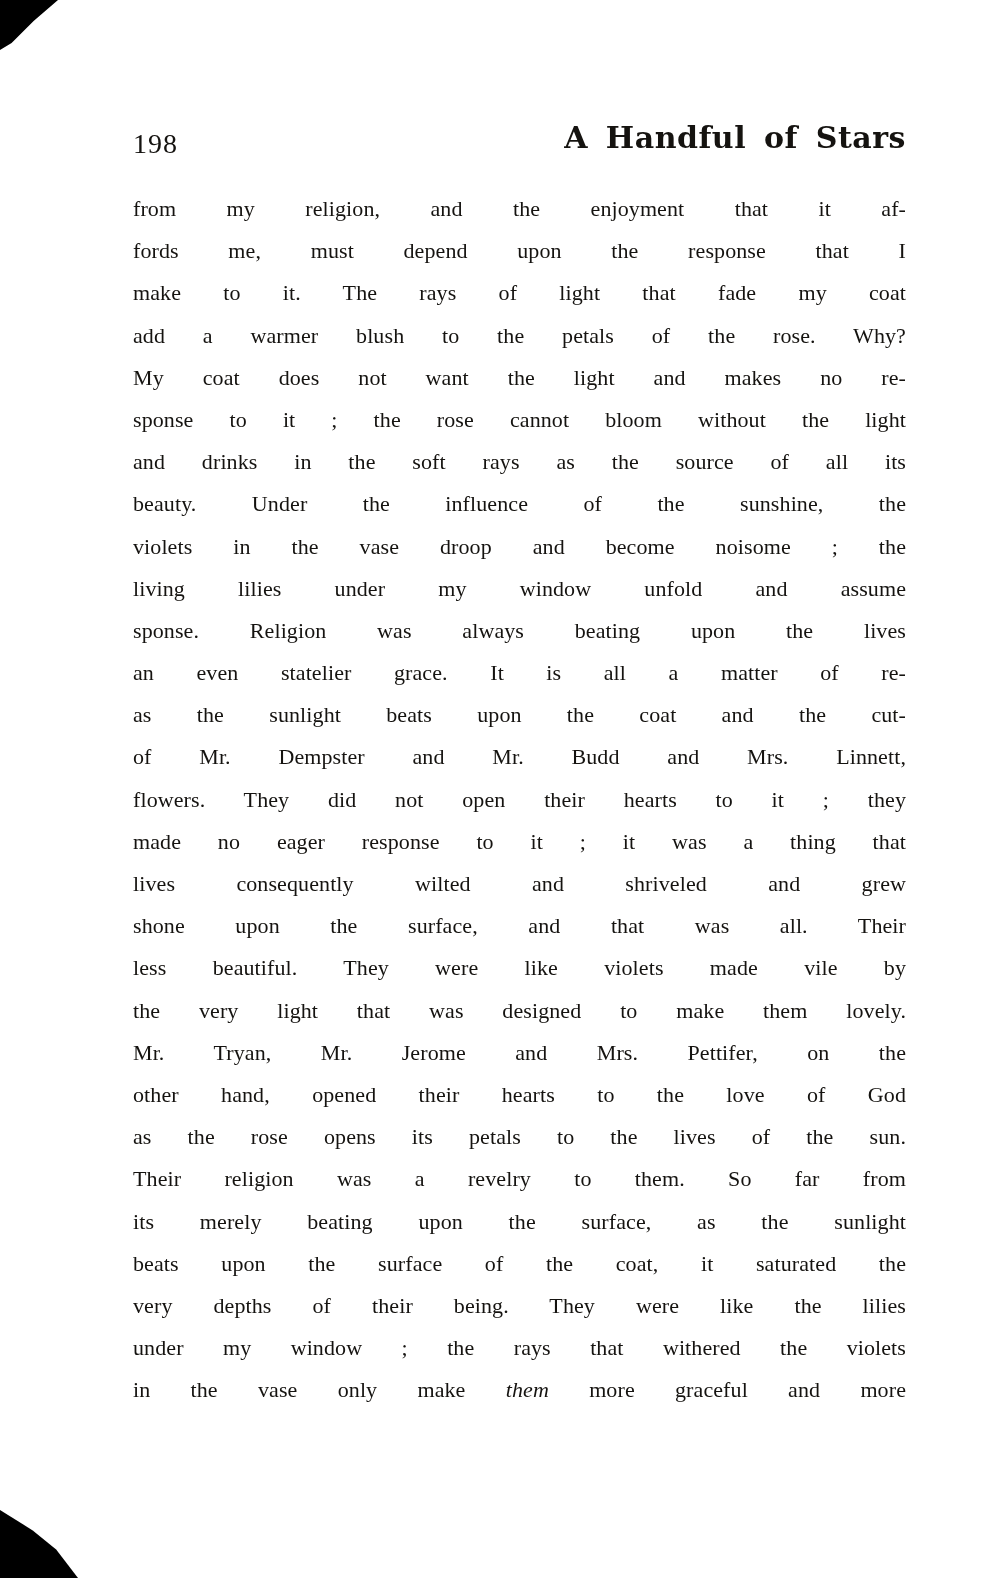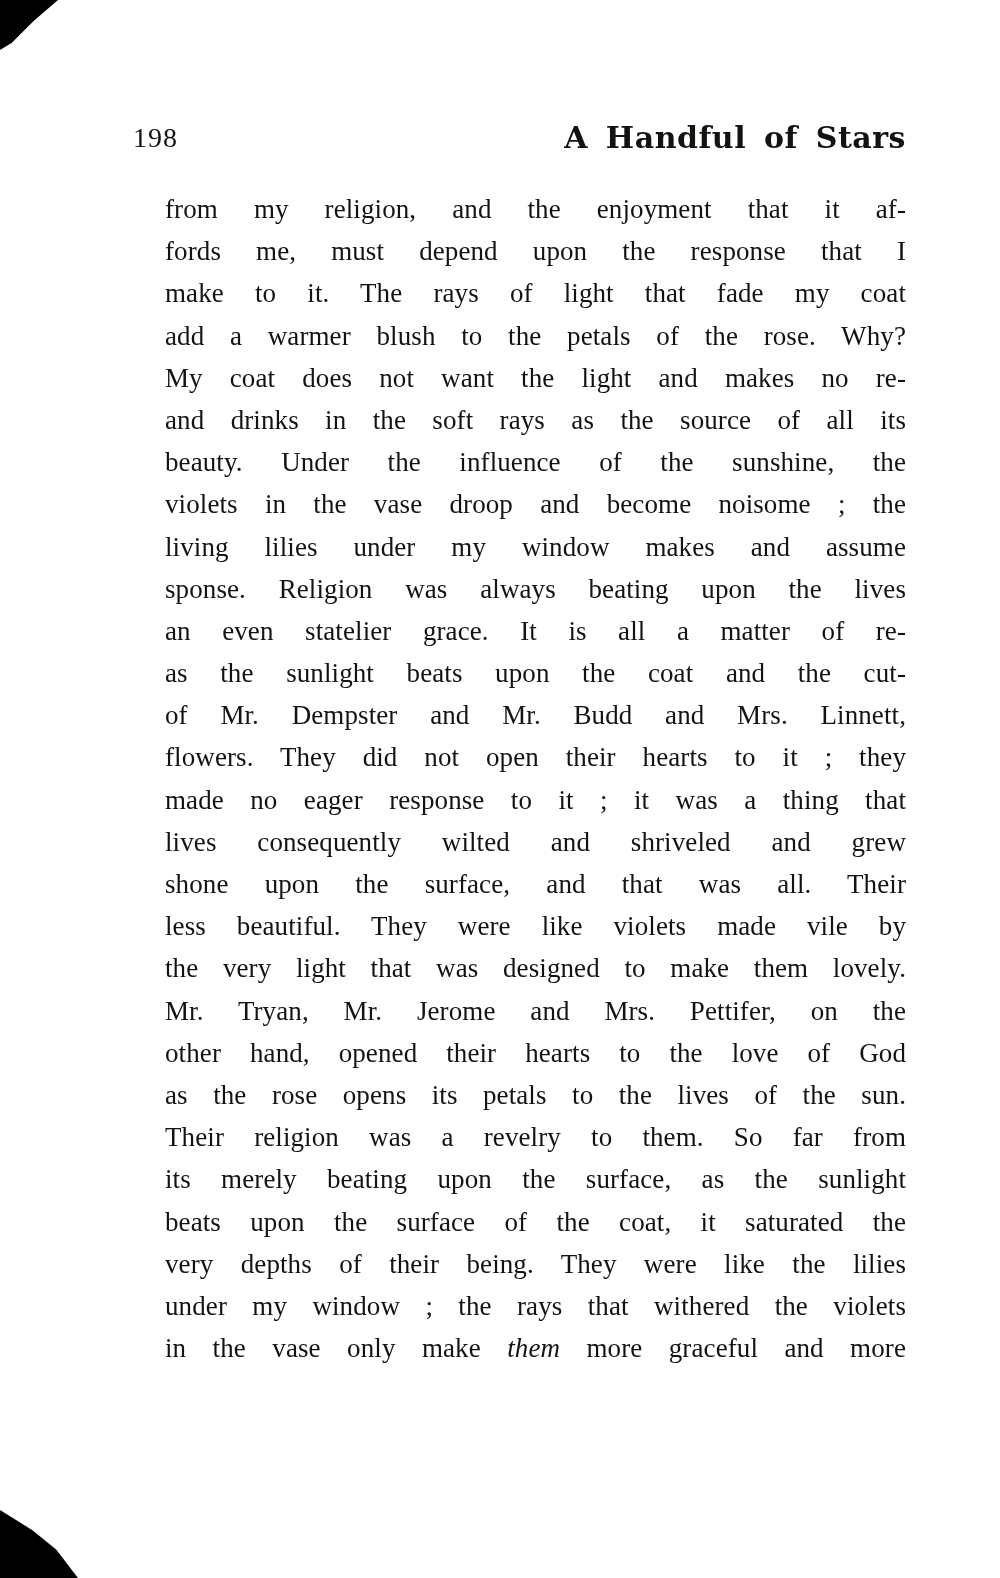--- a/index.html
+++ b/index.html
@@ -8,47 +8,46 @@
     position: relative;
     background: #ffffff;
     font-family: "Liberation Serif", "DejaVu Serif", serif;
     color: #151310;
     overflow: hidden;
   }
 
   
   .header { position: absolute; left: 133px; top: 120px; width: 773px; height: 42px; }
   .page-number {
-    position: absolute; left: 0; top: 2px;
+    position: absolute; left: 0; top: 8px;
     font-size: 28px; letter-spacing: 1px;
   }
   .running-title {
     position: absolute; left: 0; top: 0; width: 100%;
     text-align: right;
     font-family: "DejaVu Serif", serif;
     font-weight: bold;
     font-size: 30px;
     word-spacing: 7px;
     letter-spacing: 0.5px;
   }
 
   
   .body-text {
     position: absolute; left: 133px; top: 188px; width: 773px;
   }
   .line {
-    font-size: 27px;
+    font-size: 22px;
     line-height: 42.2px;
     height: 42.2px;
     white-space: nowrap;          
     text-align: justify;
     text-align-last: justify;     
     word-spacing: 2px;
     letter-spacing: 0.1px;
-    margin-left: 32px;
   }
   .line.last {
     text-align-last: left;        
   }
   .line .italic { font-style: italic; }
 
   
   .corner-mark { position: absolute; background: #000000; }
   .corner-mark.top-left {
     left: 0; top: 0; width: 58px; height: 50px;
@@ -69,24 +68,25 @@
   <div class="page-number">198</div>
   <div class="running-title">A Handful of Stars</div>
 </div>
 
 <div class="body-text">
     <div class="line"><span>from my religion, and the enjoyment that it af-</span></div>
     <div class="line"><span>fords me, must depend upon the response that I</span></div>
     <div class="line"><span>make to it. The rays of light that fade my coat</span></div>
     <div class="line"><span>add a warmer blush to the petals of the rose. Why?</span></div>
     <div class="line"><span>My coat does not want the light and makes no re-</span></div>
+    <div class="line"><span>sponse to it ; the rose cannot bloom without the light</span></div>
     <div class="line"><span>and drinks in the soft rays as the source of all its</span></div>
     <div class="line"><span>beauty. Under the influence of the sunshine, the</span></div>
     <div class="line"><span>violets in the vase droop and become noisome ; the</span></div>
-    <div class="line"><span>living lilies under my window makes and assume</span></div>
+    <div class="line"><span>living lilies under my window unfold and assume</span></div>
     <div class="line"><span>sponse. Religion was always beating upon the lives</span></div>
     <div class="line"><span>an even statelier grace. It is all a matter of re-</span></div>
     <div class="line"><span>as the sunlight beats upon the coat and the cut-</span></div>
     <div class="line"><span>of Mr. Dempster and Mr. Budd and Mrs. Linnett,</span></div>
     <div class="line"><span>flowers. They did not open their hearts to it ; they</span></div>
     <div class="line"><span>made no eager response to it ; it was a thing that</span></div>
     <div class="line"><span>lives consequently wilted and shriveled and grew</span></div>
     <div class="line"><span>shone upon the surface, and that was all. Their</span></div>
     <div class="line"><span>less beautiful. They were like violets made vile by</span></div>
     <div class="line"><span>the very light that was designed to make them lovely.</span></div>

